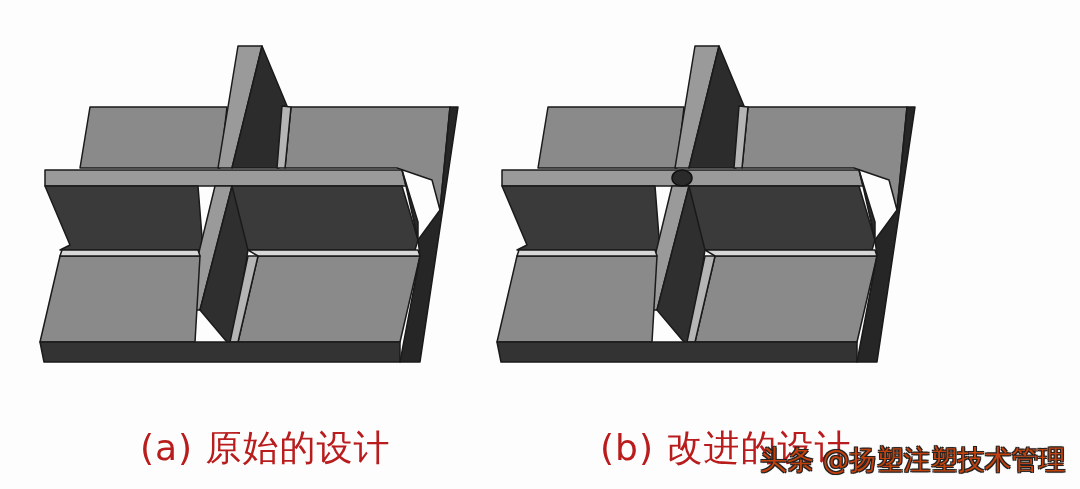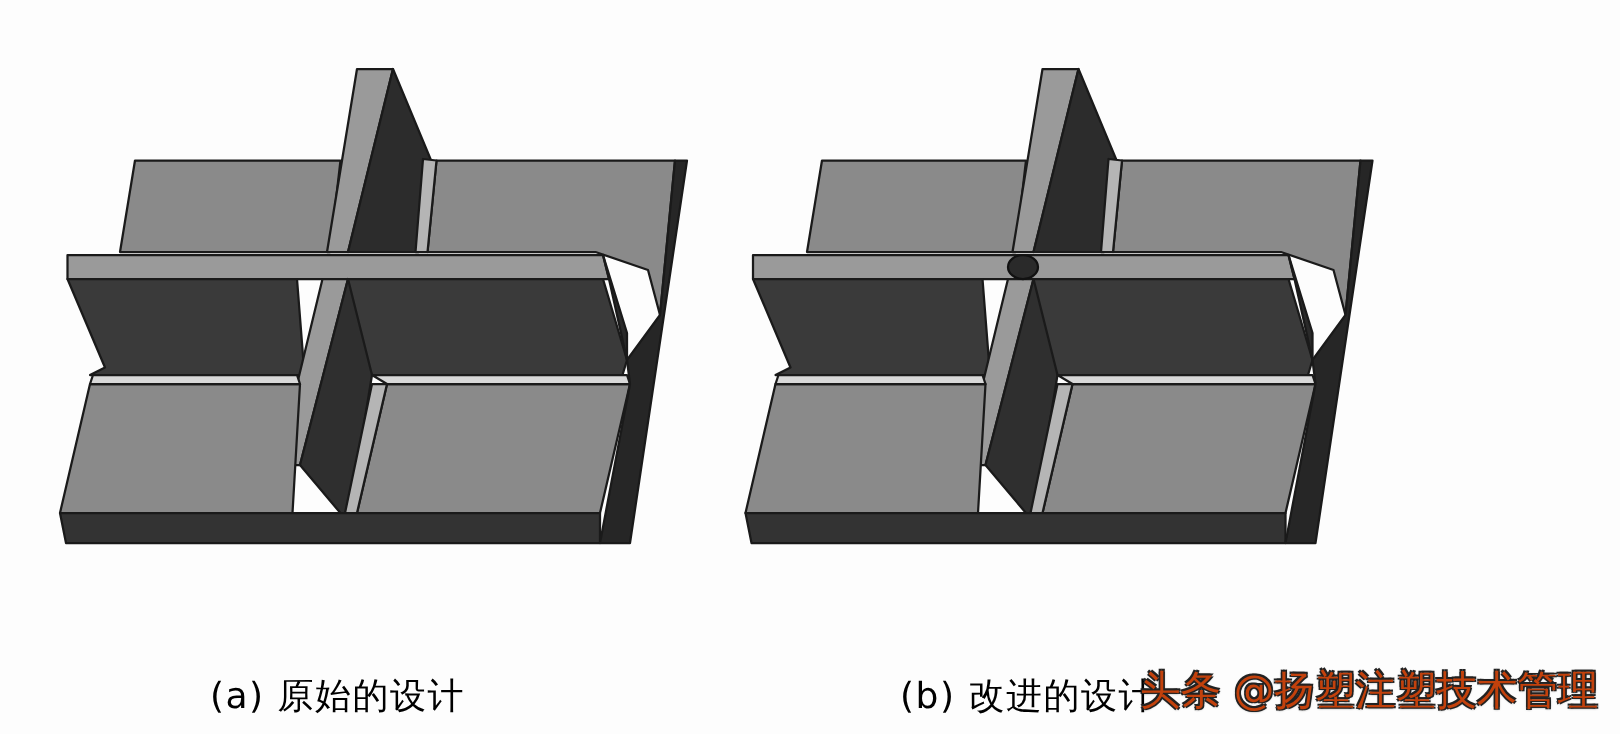--- a/index.html
+++ b/index.html
@@ -2,21 +2,21 @@
 <html><head>
 <meta charset="utf-8">
 <style>
   html, body { margin:0; padding:0; background:#fdfdfd; }
   body { width:1080px; height:489px; position:relative; overflow:hidden;
          font-family:"DejaVu Sans", sans-serif; }
   .fig { position:absolute; top:0; }
   .fig-a { left:0; }
   .fig-b { left:462px; }
   svg { display:block; }
-  .caption { position:absolute; top:448px; font-size:24px; color:#000000;
+  .caption { position:absolute; top:424px; font-size:36px; color:#b91c1c;
              letter-spacing:1px; white-space:nowrap; }
   .cap-a { left:140px; }
   .cap-b { left:600px;text-align:right; }
   .watermark { position:absolute; left:760px; top:442px; font-size:27px; color:#c2410c;
                white-space:nowrap;
                text-shadow: -1px -1px 0 #222, 1px -1px 0 #222, -1px 1px 0 #222, 1px 1px 0 #222,
                             0 0 2px #000; }
 </style>
 </head>
 <body>

